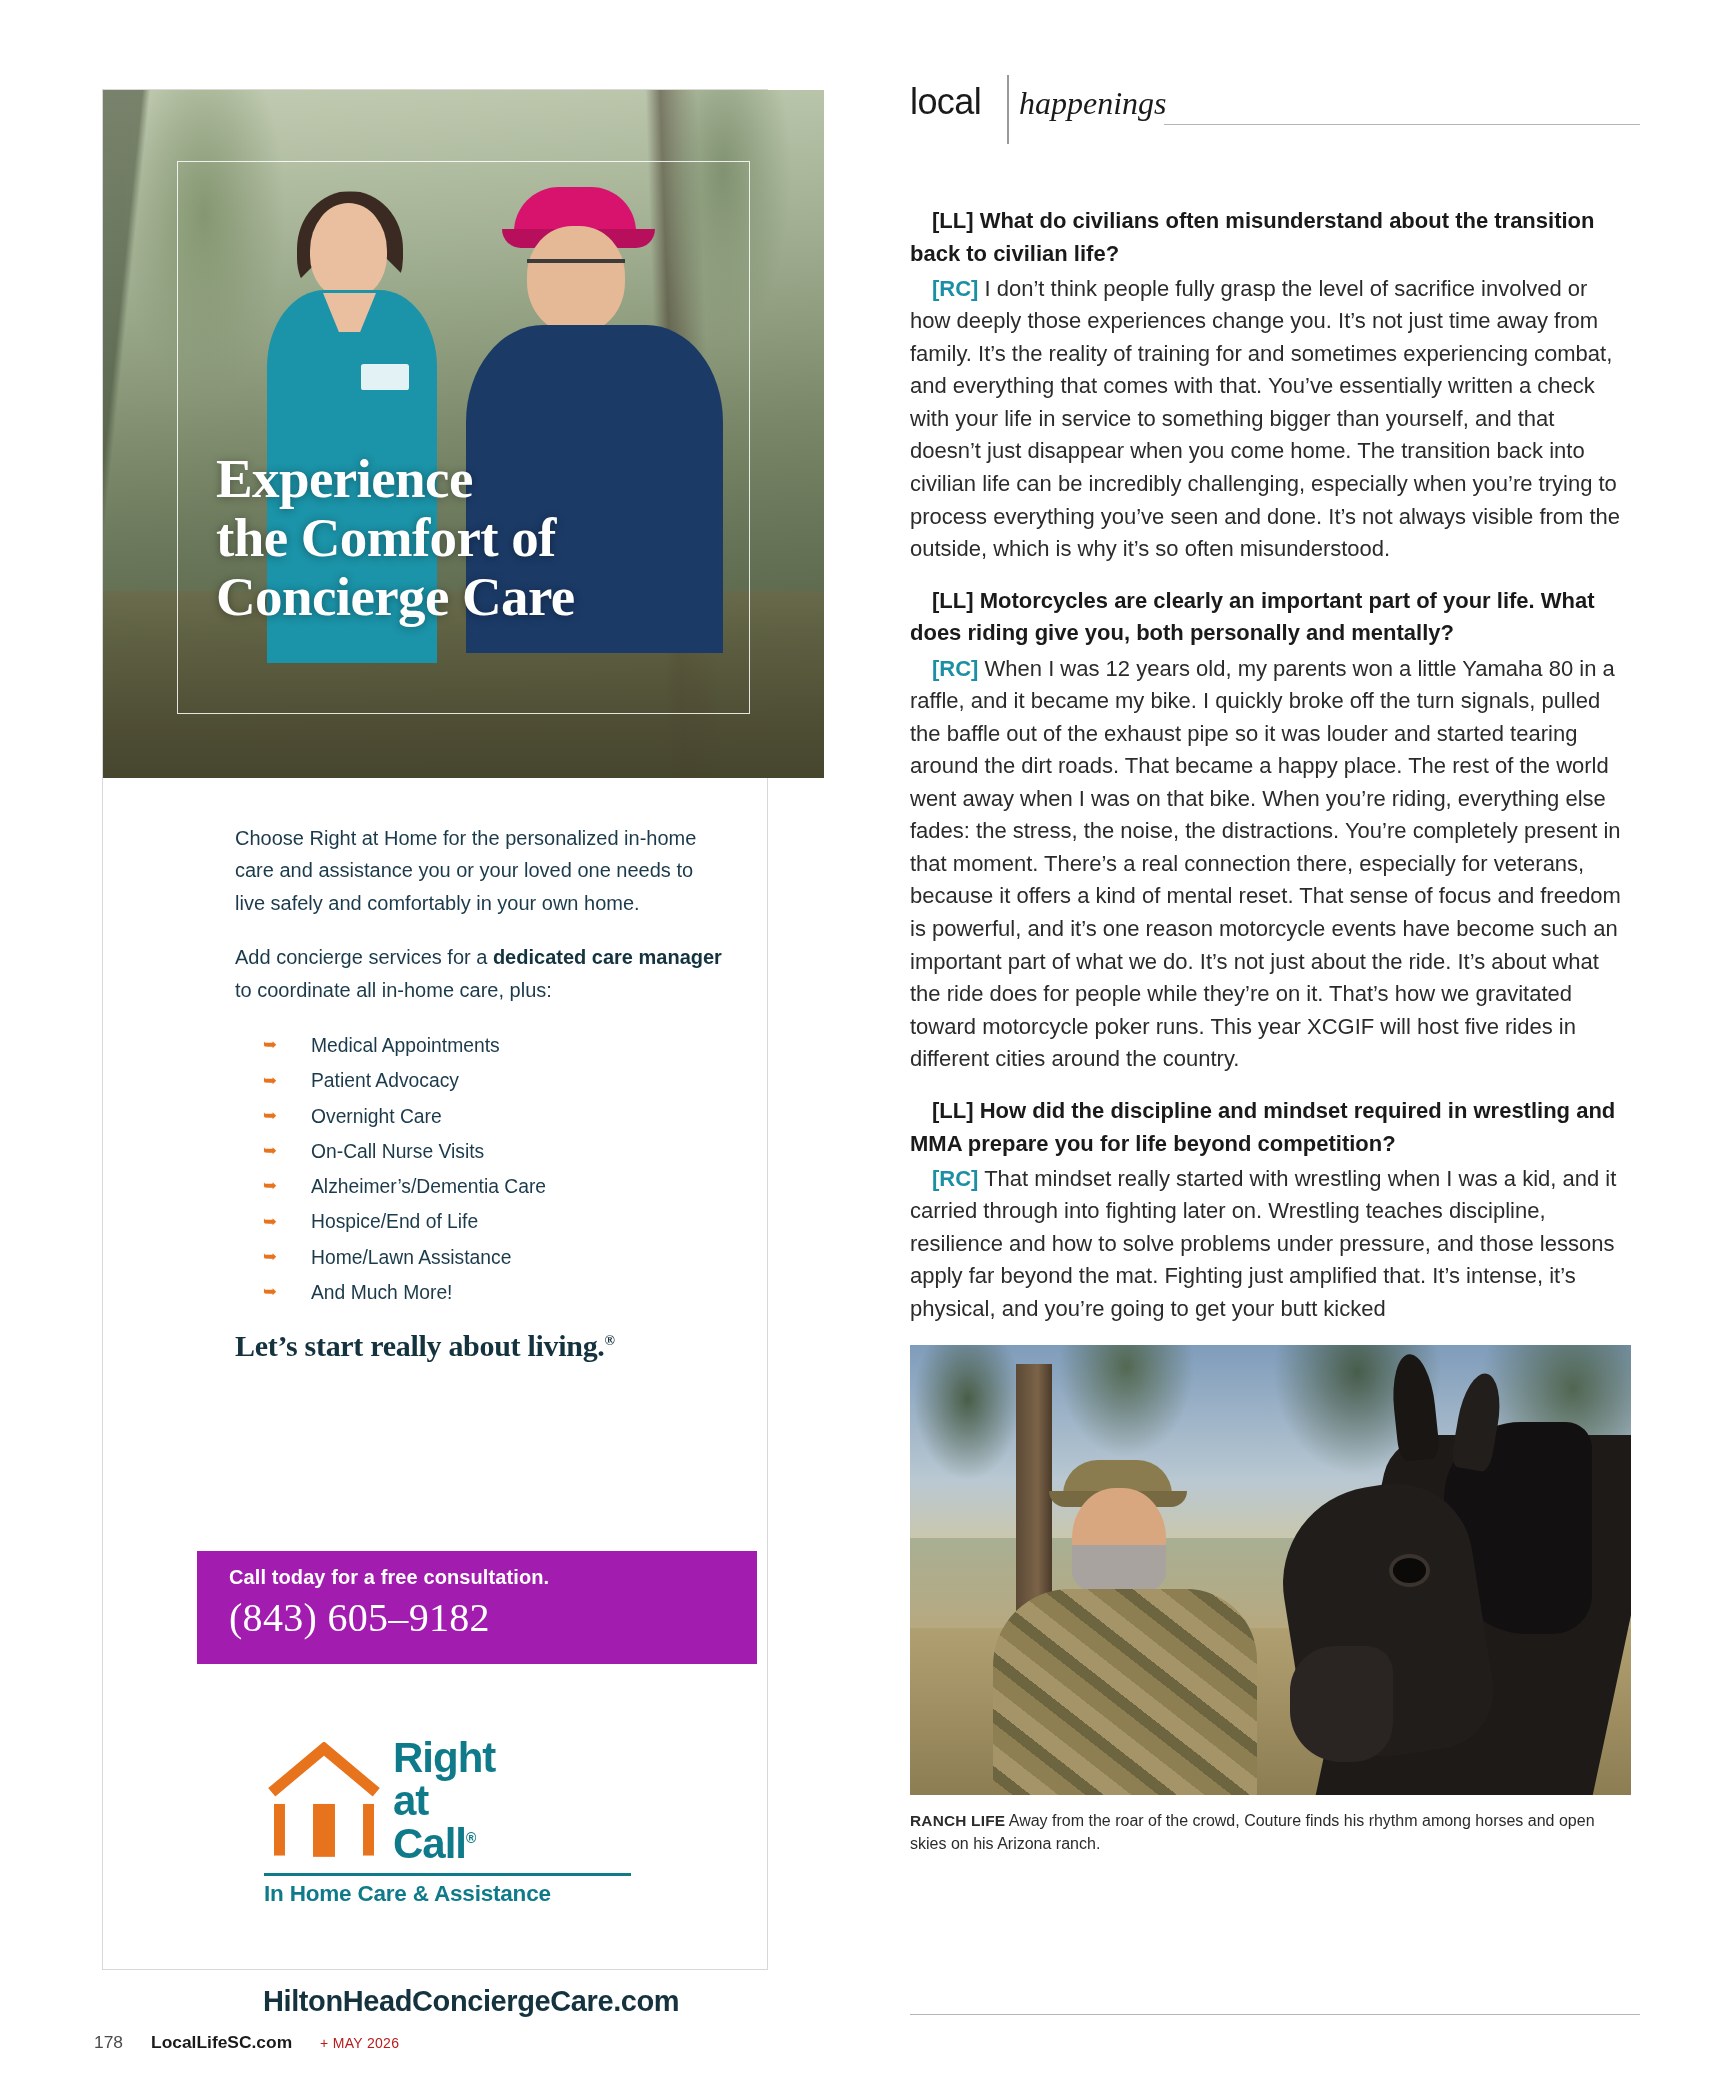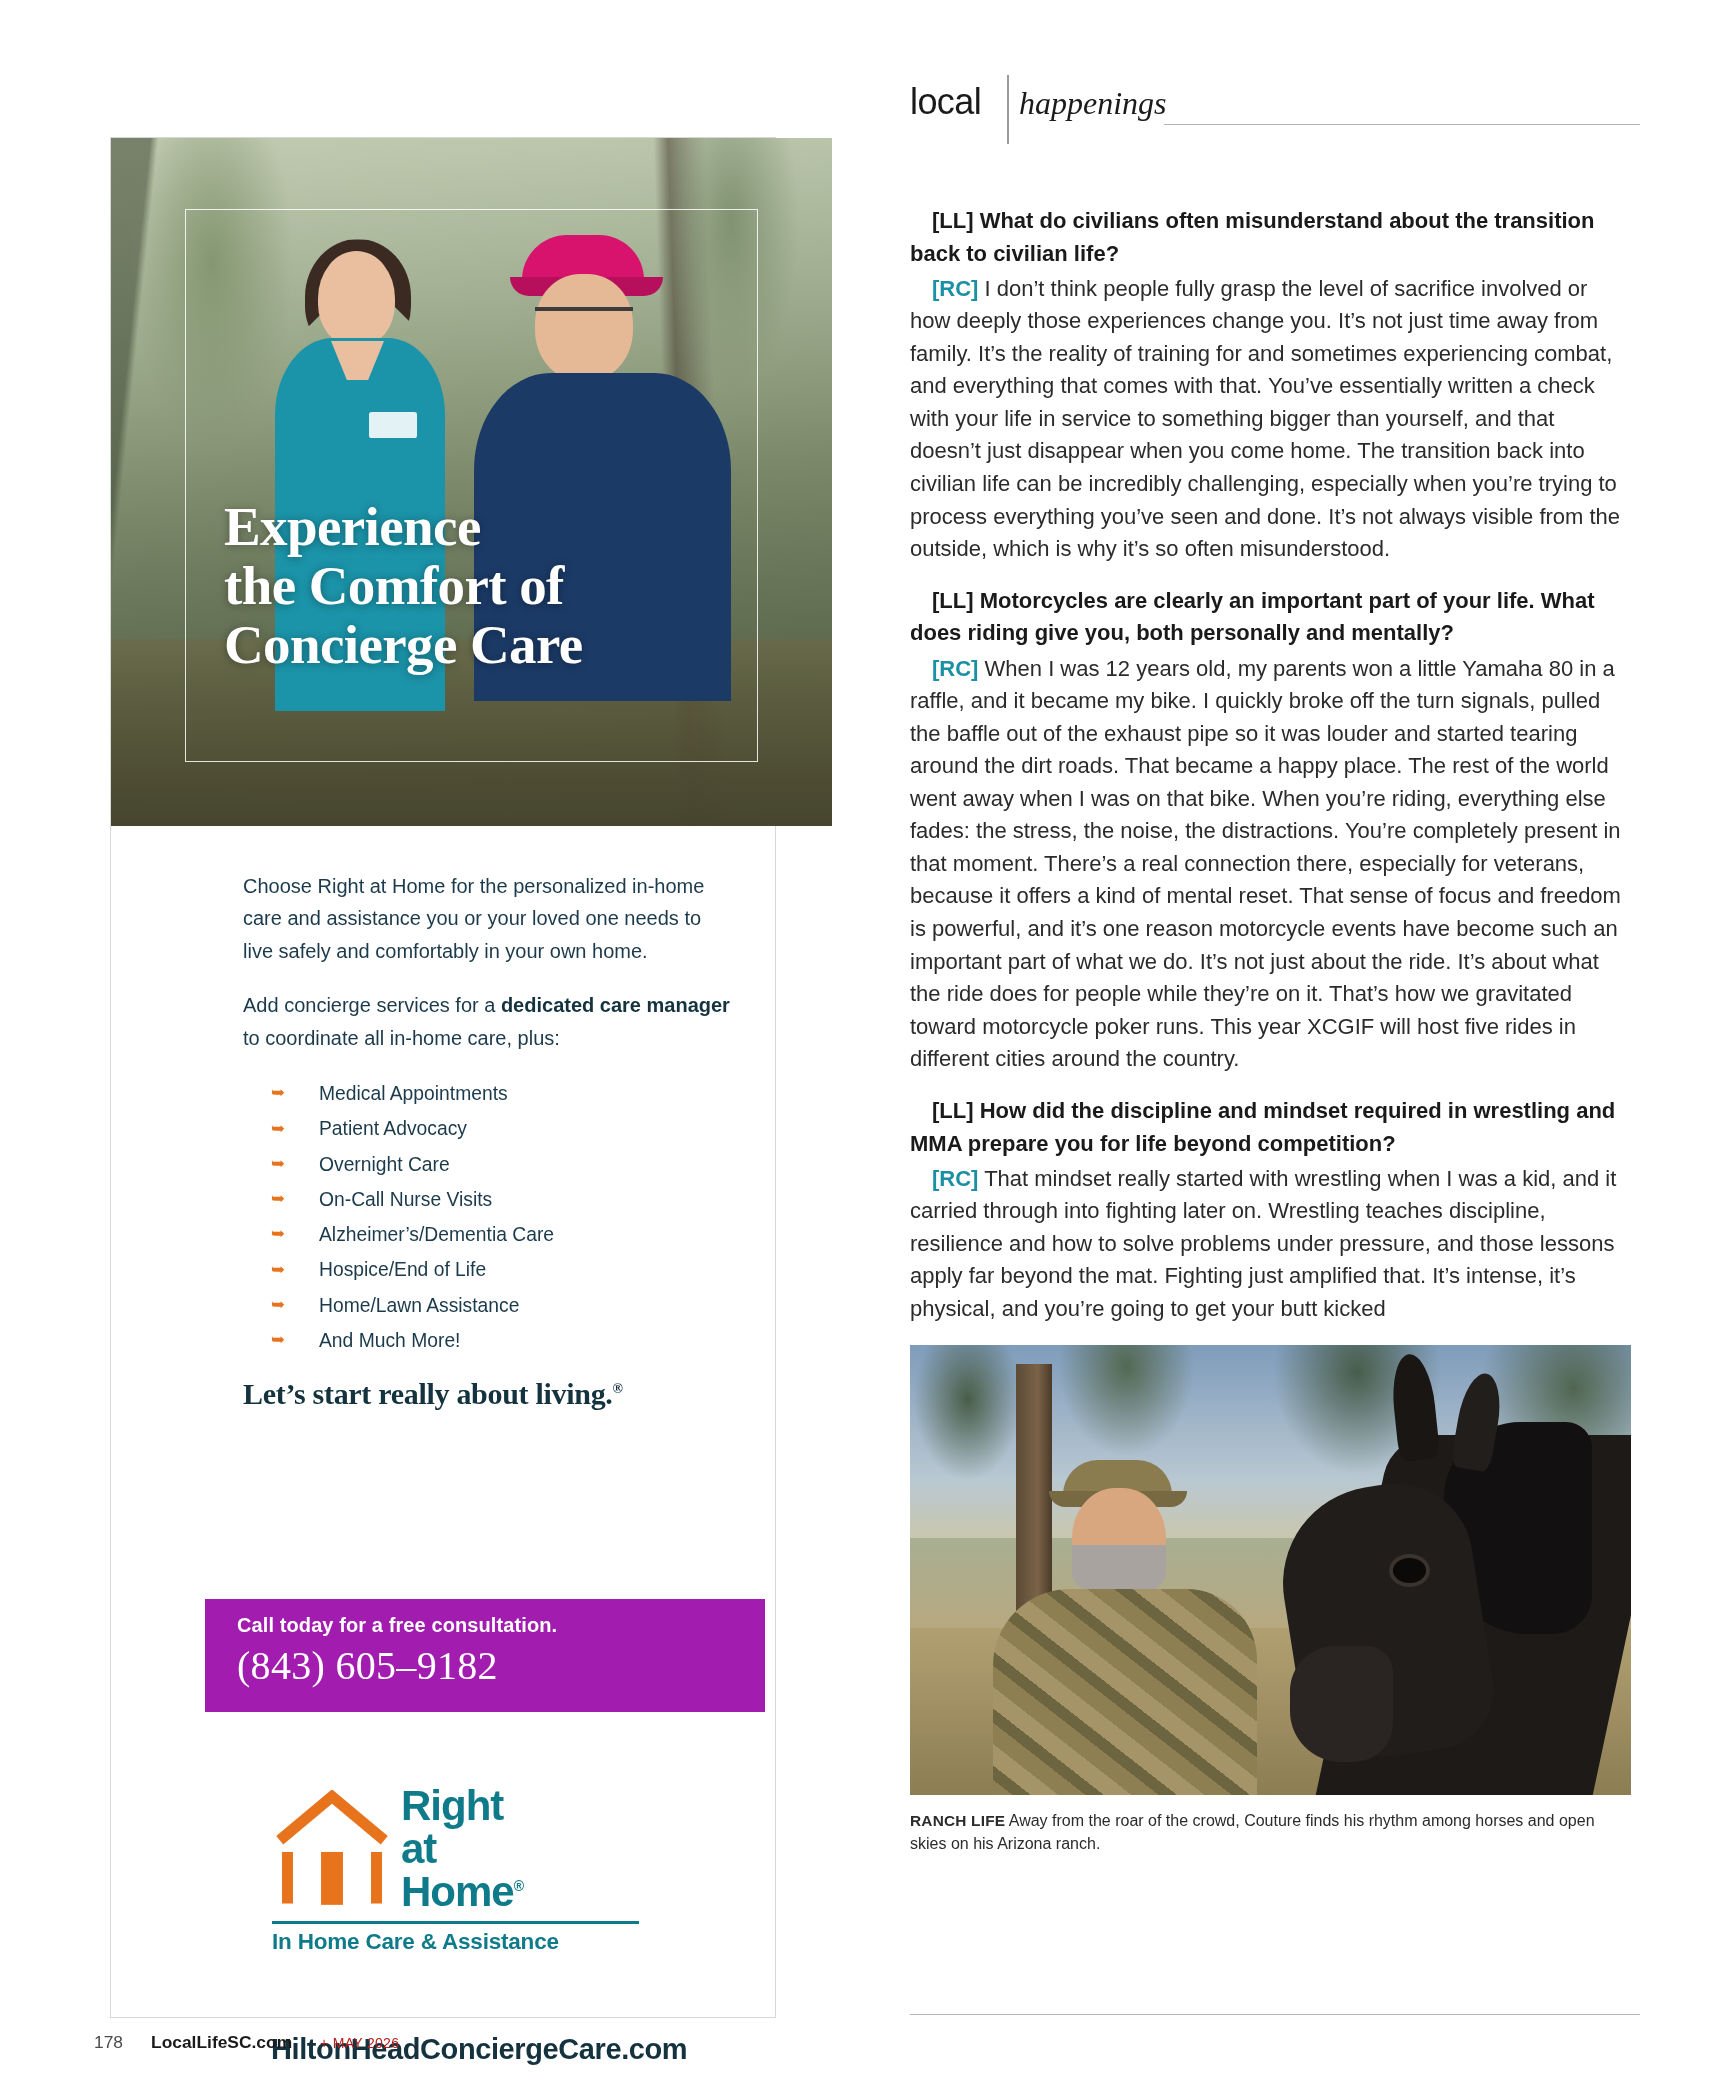--- a/index.html
+++ b/index.html
@@ -11,28 +11,27 @@
     width: 1736px;
     height: 2097px;
     font-family: "Liberation Sans", sans-serif;
     position: relative;
     overflow: hidden;
   }
 
   
   .ad {
     position: absolute;
-    left: 110px;
+    left: 102px;
     top: 89px;
     width: 666px;
     height: 1881px;
     background: #ffffff;
     border: 0.6px solid #d8d8d8;
     box-sizing: border-box;
-    margin-top: 48px;
   }
   .ad-photo {
     position: absolute;
     left: 0px;
     top: 0px;
     width: 721px;
     height: 688px;
     overflow: hidden;
     background: linear-gradient(170deg, #b9c3a8 0%, #9aa98b 25%, #7d8a6c 55%, #5d6a4e 100%);
   }
@@ -497,21 +496,21 @@
         <path d="M24 96 L24 176" fill="none" stroke="#e8731d" stroke-width="17"></path>
         <path d="M162 96 L162 176" fill="none" stroke="#e8731d" stroke-width="17"></path>
         <rect x="76" y="96" width="34" height="82" fill="#e8731d"></rect>
         <path d="M93 36 L140 74 L140 92 L93 58 Z" fill="#0f7b8a" opacity="0.0"></path>
       </svg>
     </div>
     <div class="logo-word">
       <div>Right</div>
       <div>at</div>
       <div>
-        <span>Home</span><span class="reg">®</span>
+        <span>Call</span><span class="reg">®</span>
       </div>
     </div>
     <div class="logo-rule"></div>
     <div class="logo-sub">In Home Care &amp; Assistance</div>
   </div>
 
   <div class="ad-url">HiltonHeadConciergeCare.com</div>
 </div>
 
 <div class="right">

